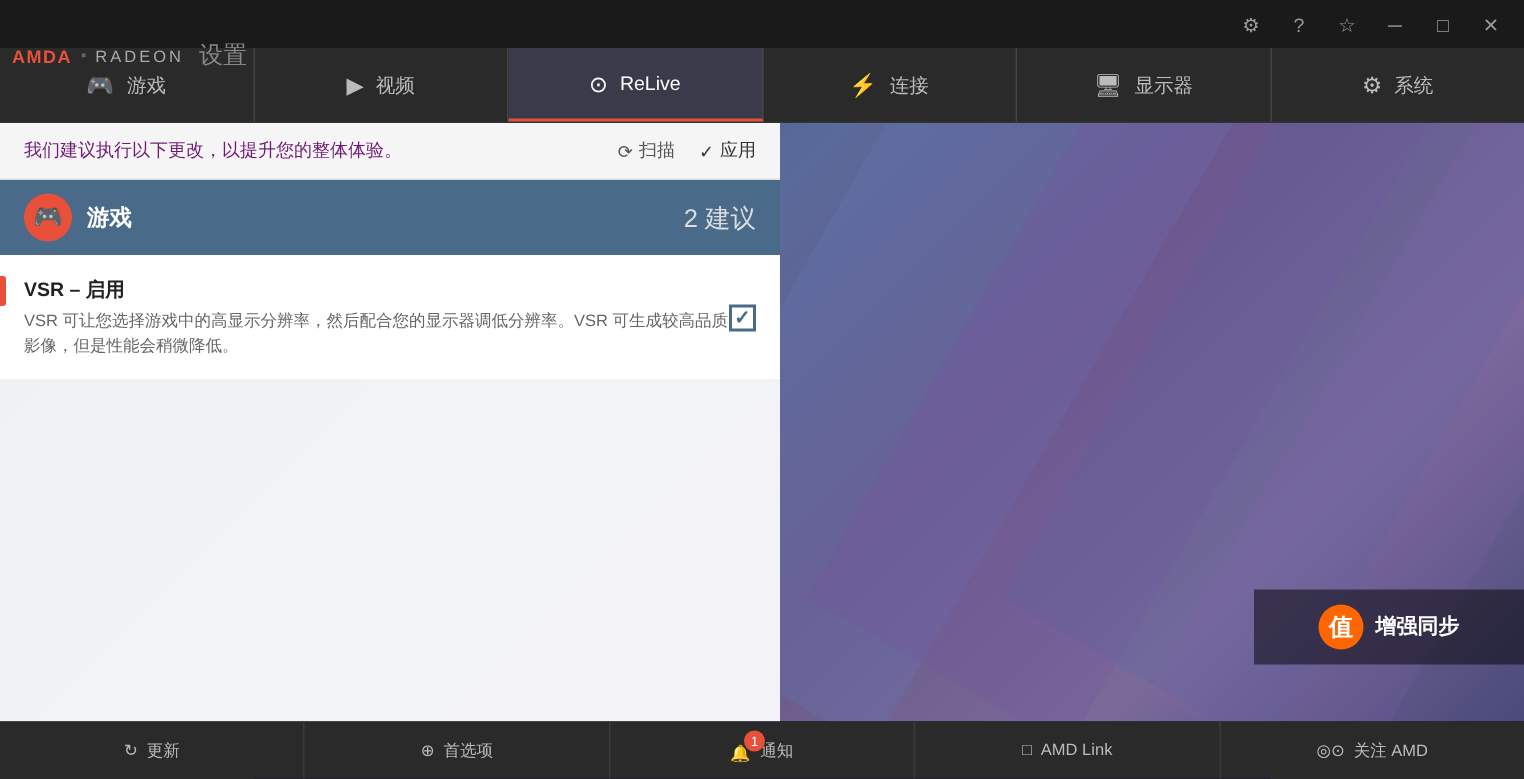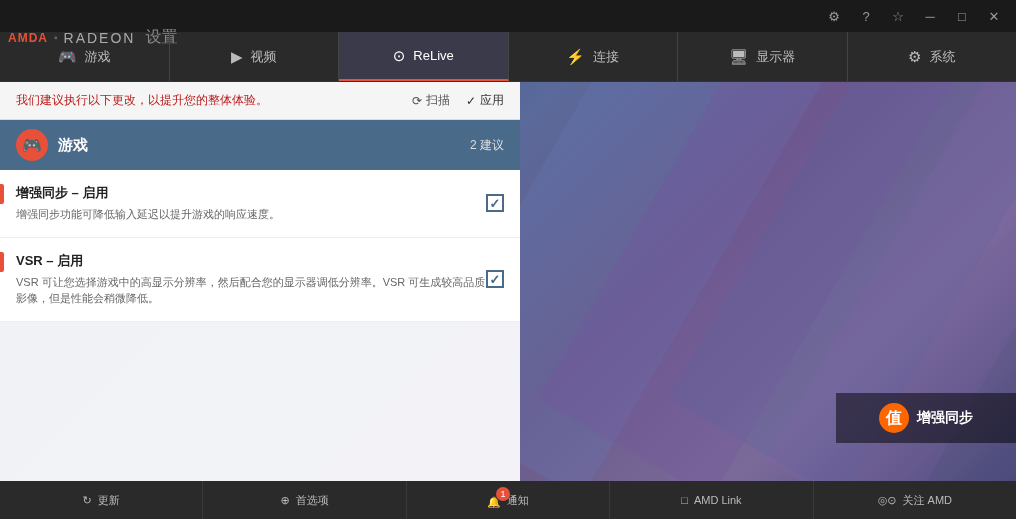--- a/index.html
+++ b/index.html
@@ -29,21 +29,21 @@
       margin-top: 43px;
     }
     .amd-logo {
       color: #e8503a;
       font-weight: bold;
       font-size: 12px;
       letter-spacing: 1px;
     }
     .radeon-logo {
       color: #aaa;
-      font-size: 14px;
+      font-size: 11px;
       letter-spacing: 2px;
     }
     .title-bar-right {
       display: flex;
       align-items: center;
       gap: 4px;
     }
     .title-btn {
       width: 28px;
       height: 22px;
@@ -114,21 +114,21 @@
       height: 38px;
       display: flex;
       align-items: center;
       justify-content: space-between;
       padding: 0 16px;
       background: rgba(245,245,245,0.98);
       border-bottom: 1px solid #ddd;
     }
     .info-text {
       font-size: 12px;
-      color: #b91c1c;
+      color: #701a75;
     }
     .info-actions {
       display: flex;
       align-items: center;
       gap: 16px;
     }
     .action-btn {
       font-size: 12px;
       color: #555;
       cursor: pointer;
@@ -165,21 +165,21 @@
       justify-content: center;
       color: white;
       font-size: 16px;
     }
     .section-title {
       font-size: 15px;
       font-weight: bold;
       color: #fff;
     }
     .section-badge {
-      font-size: 12px;
+      font-size: 17px;
       color: #ddd;
     }
 
     
     .settings-list {
       background: rgba(255,255,255,0.95);
     }
     .setting-item {
       padding: 14px 16px;
       border-bottom: 1px solid #eee;
@@ -372,25 +372,20 @@
     <div class="section-header">
       <div class="section-title-group">
         <div class="section-icon">🎮</div>
         <span class="section-title">游戏</span>
       </div>
       <span class="section-badge">2 建议</span>
     </div>
 
     <div class="settings-list">
 
-      <div class="setting-item">
-        <div class="setting-title">增强同步 – 启用</div>
-        <div class="setting-desc">增强同步功能可降低输入延迟以提升游戏的响应速度。</div>
-        <div class="setting-checkbox checked"></div>
-      </div>
 
       <div class="setting-item">
         <div class="setting-title">VSR – 启用</div>
         <div class="setting-desc">VSR 可让您选择游戏中的高显示分辨率，然后配合您的显示器调低分辨率。VSR 可生成较高品质的影像，但是性能会稍微降低。</div>
         <div class="setting-checkbox checked"></div>
       </div>
     </div>
   </div>
 
   <div class="bottom-right-logo">

